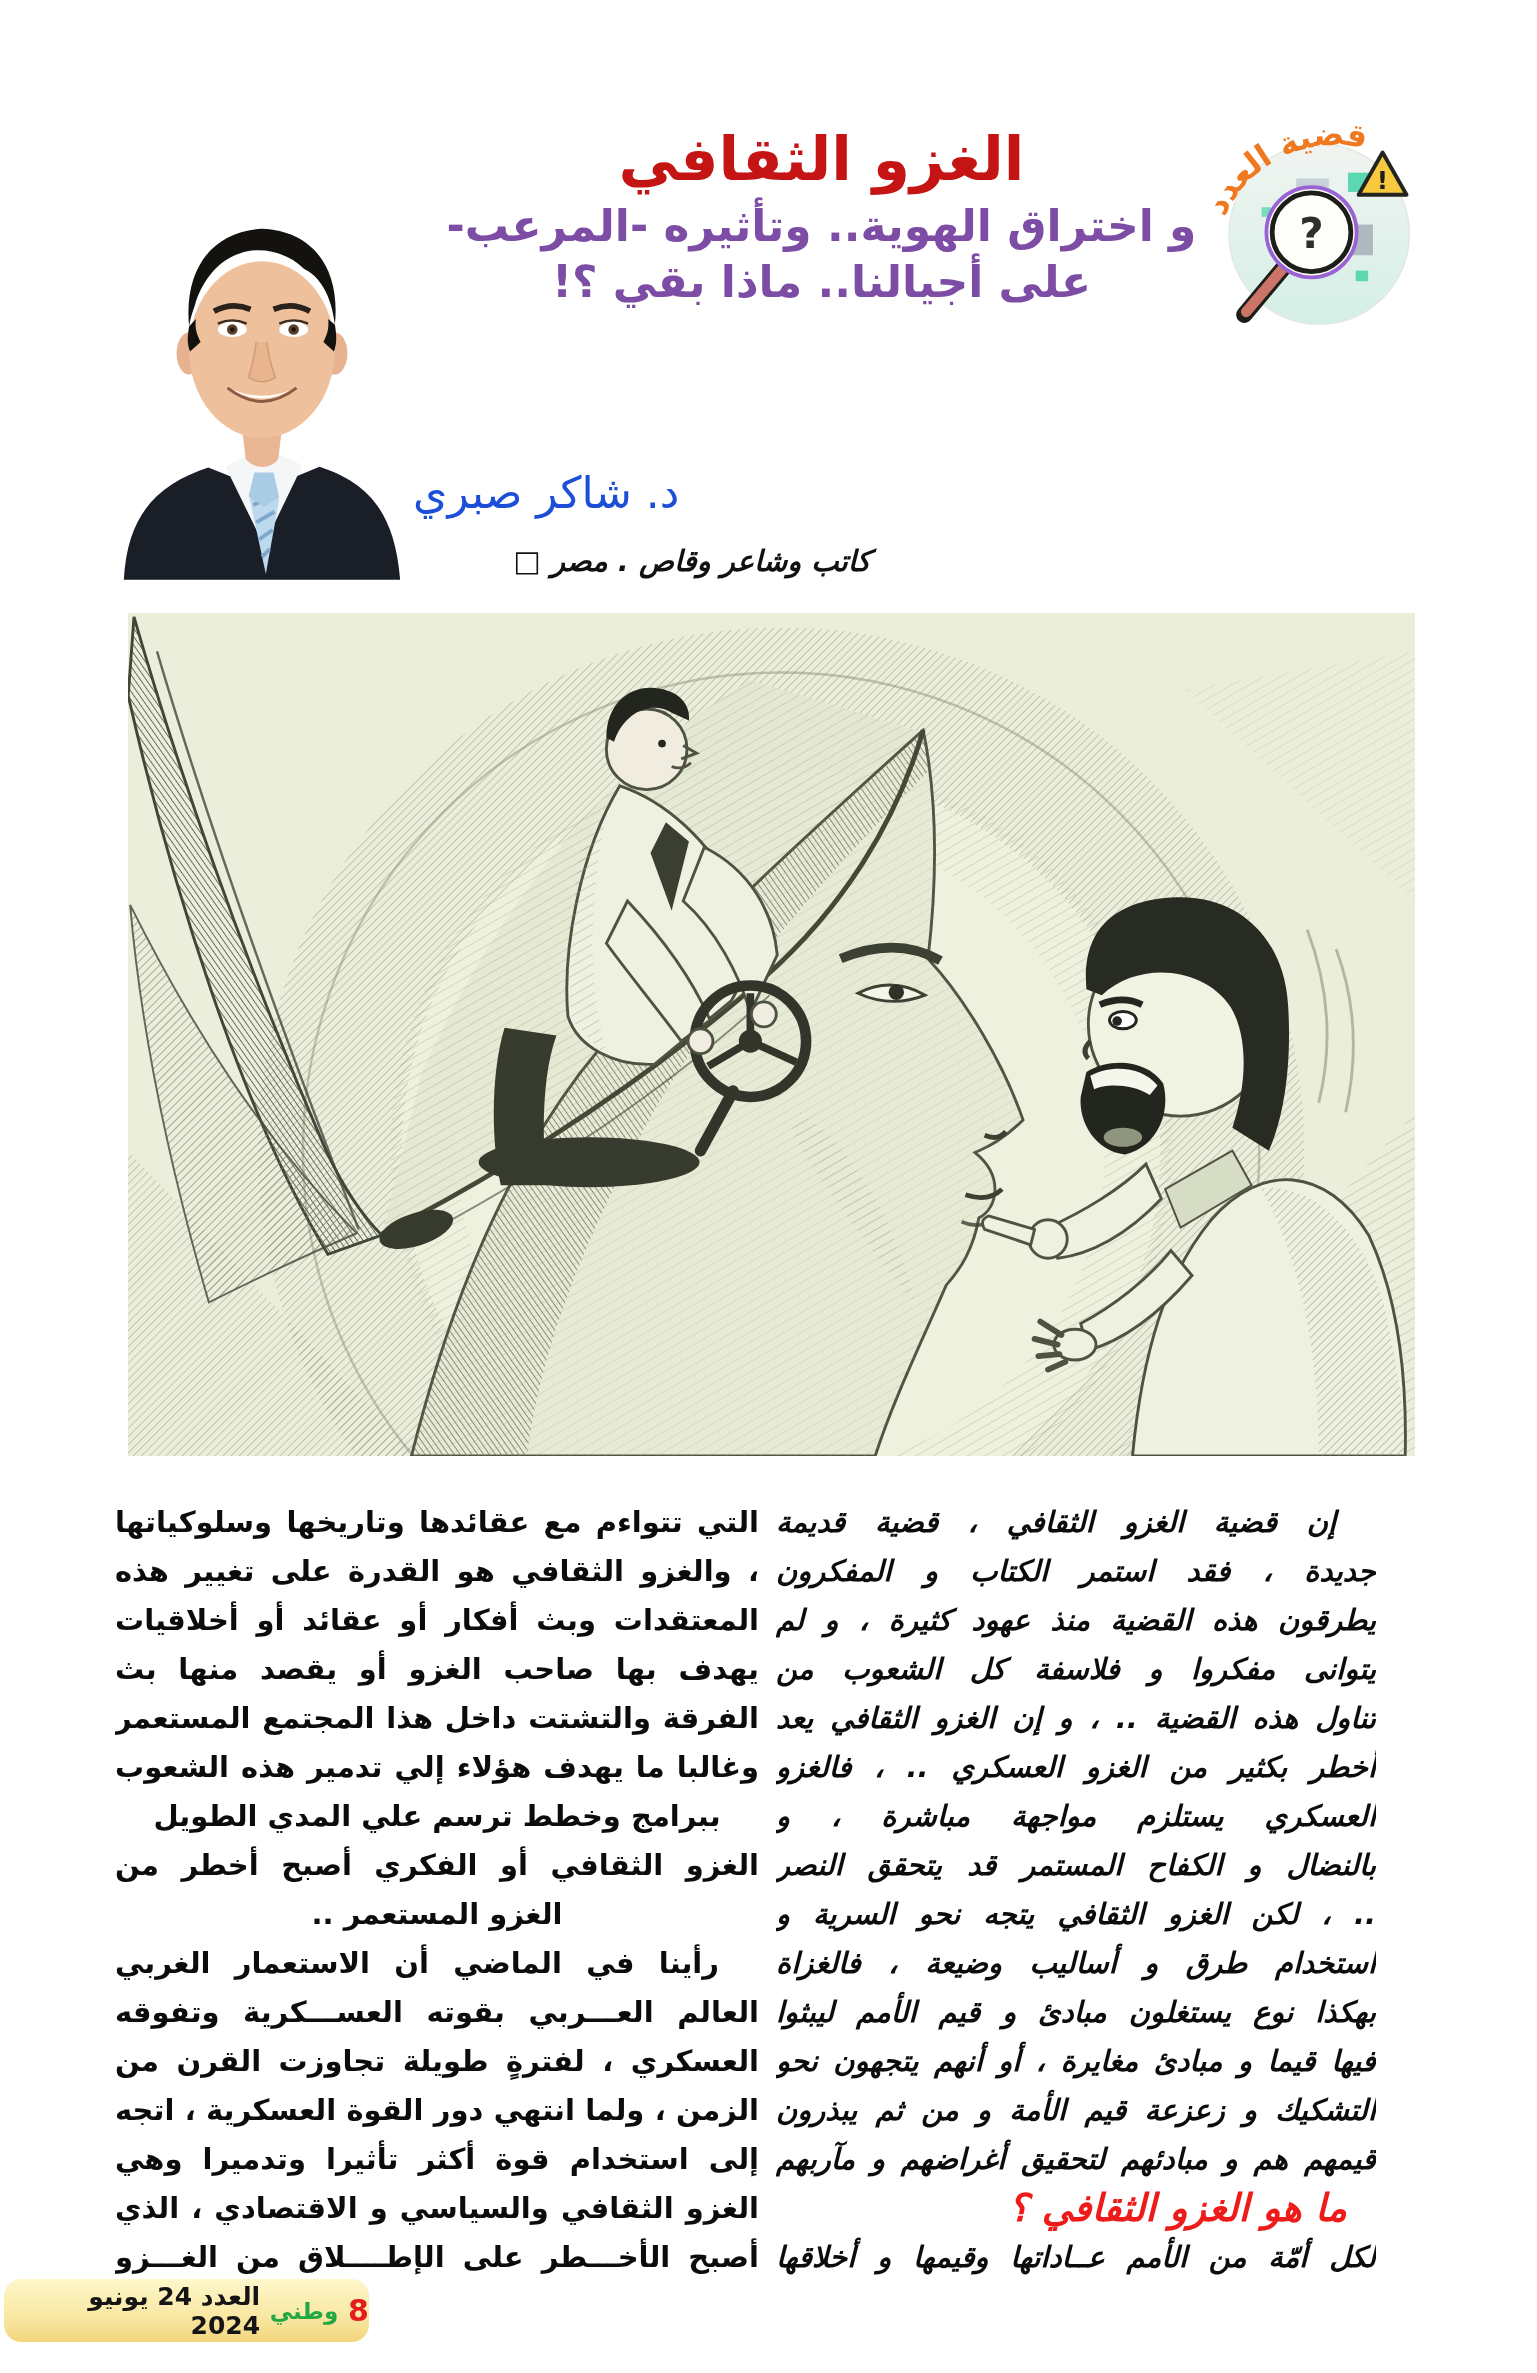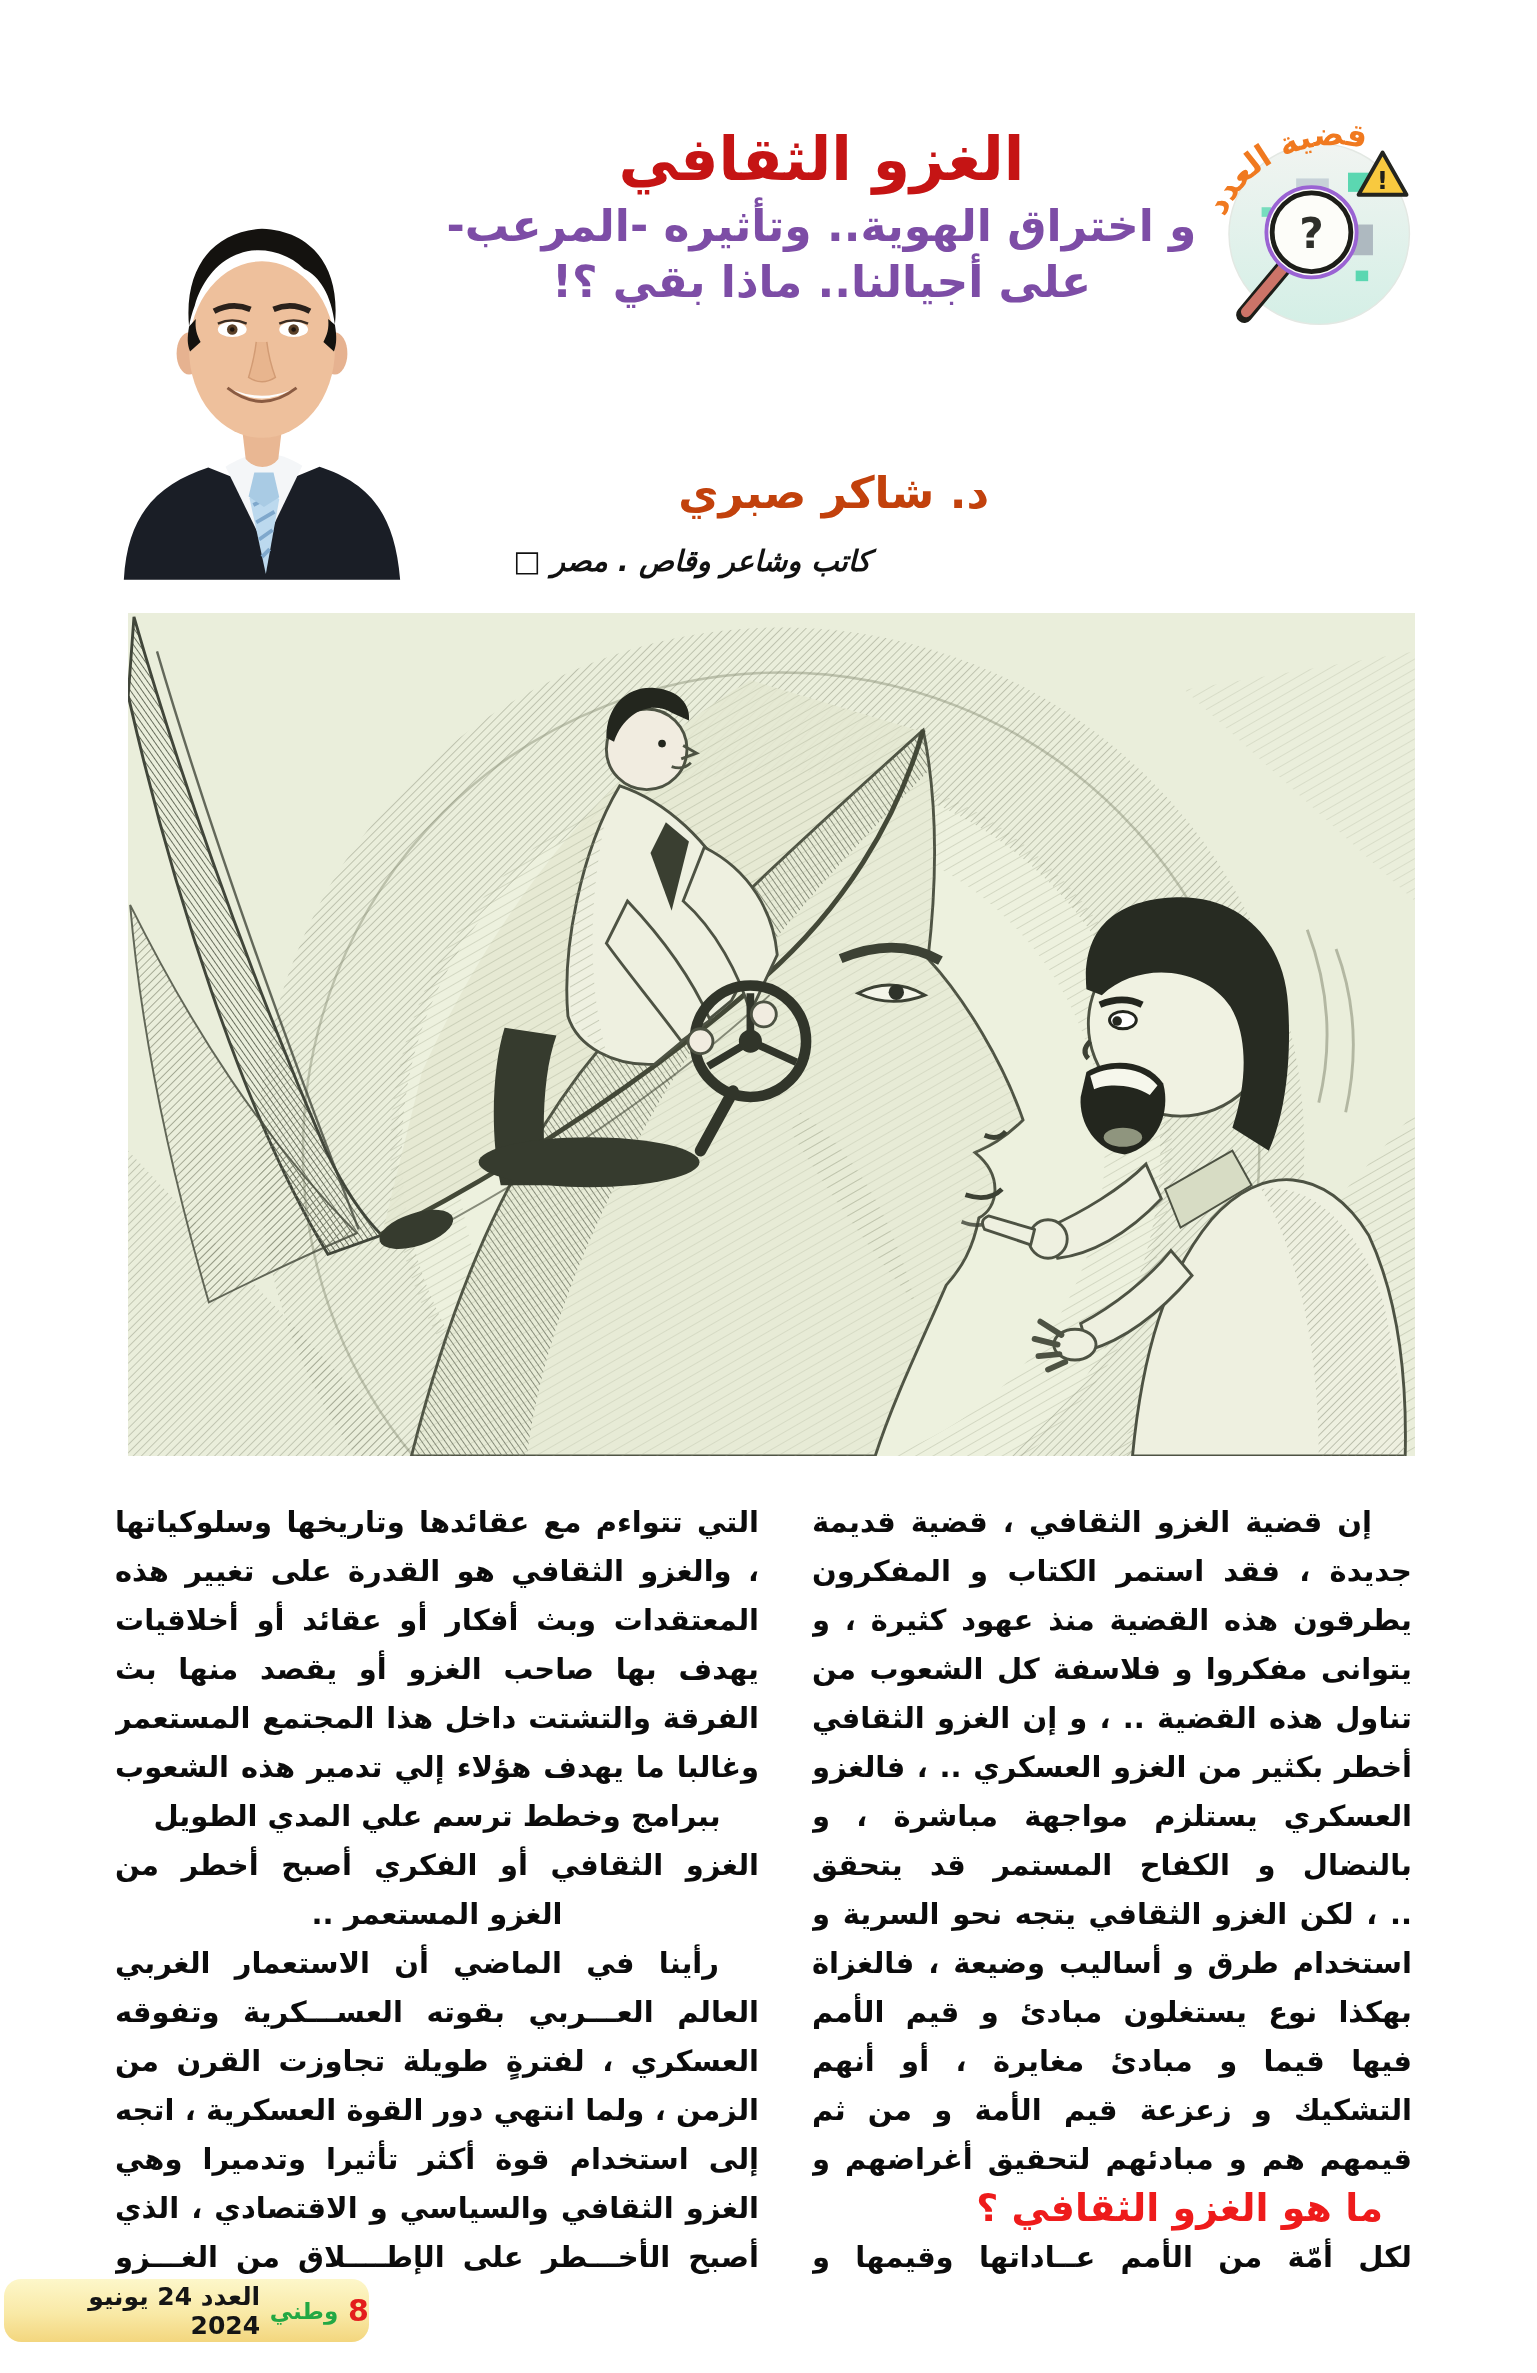--- a/index.html
+++ b/index.html
@@ -9,33 +9,33 @@
   
   .hdr{position:absolute;left:202px;top:121px;width:1239px;text-align:center;direction:rtl;}
   .title{font-size:60px;font-weight:bold;color:#c51414;line-height:77px;}
   .sub{font-size:44px;font-weight:bold;color:#7d4da6;line-height:56px;}
 
   
   .badge{position:absolute;left:1204px;top:88px;width:240px;height:274px;}
 
   
   .photo{position:absolute;left:120px;top:198px;width:284px;height:382px;}
-  .aname{position:absolute;left:413px;top:467px;width:576px;text-align:right;direction:rtl;
-         color:#c2410c;font-size:44px;font-weight:bold;}
+  .aname{position:absolute;left:413px;top:467px;width:576px;text-align:left;direction:rtl;
+         color:#1d4ed8;font-size:44px;font-weight:normal;}
   .arole{position:absolute;left:394px;top:544px;width:596px;text-align:center;direction:rtl;
          color:#111;font-size:29px;font-weight:bold;font-style:italic;}
 
   
   .illus{position:absolute;left:128px;top:613px;width:1287px;height:843px;background:#eaeedb;}
   .illus svg{display:block;width:100%;height:100%;}
 
   
   .col{position:absolute;top:1479px;direction:rtl;color:#0c0c0c;font-weight:bold;
        font-size:29px;letter-spacing:-0.3px;margin-top:19px;}
-  .col-right{left:812px;width:600px;}
+  .col-right{left:776px;width:600px;font-style:italic;}
   .col-left{left:115px;width:644px;}
   .tline{height:49px;line-height:49px;overflow:hidden;text-align:justify;text-align-last:justify;}
   .tline.center{text-align-last:center;}
   .tline.indent{padding-right:40px;}
   .tline.heading{color:#ee1b1b;font-size:38px;text-align:right;text-align-last:right;
                  padding-left:0;padding-right:29px;letter-spacing:0;}
 
   
   .footer{position:absolute;left:3.8px;top:2279px;width:365px;height:63px;border-radius:17.3px;
           background:linear-gradient(180deg,#fdf7ca 0%,#f9e9a6 55%,#f3d67e 100%);

